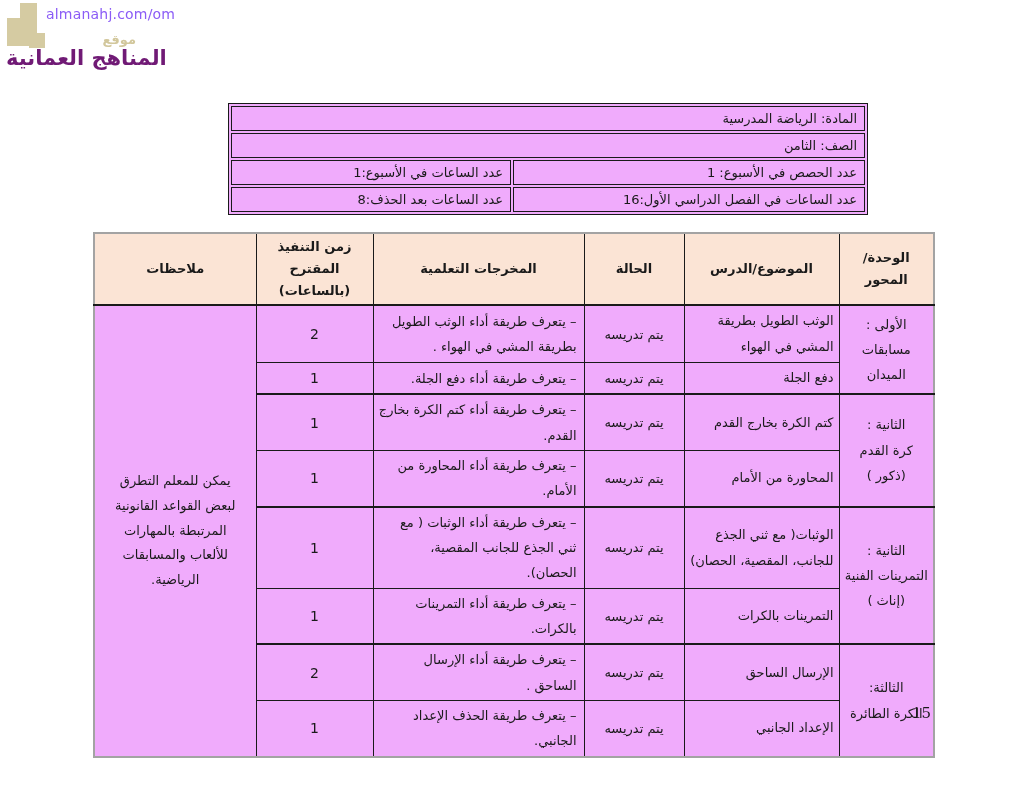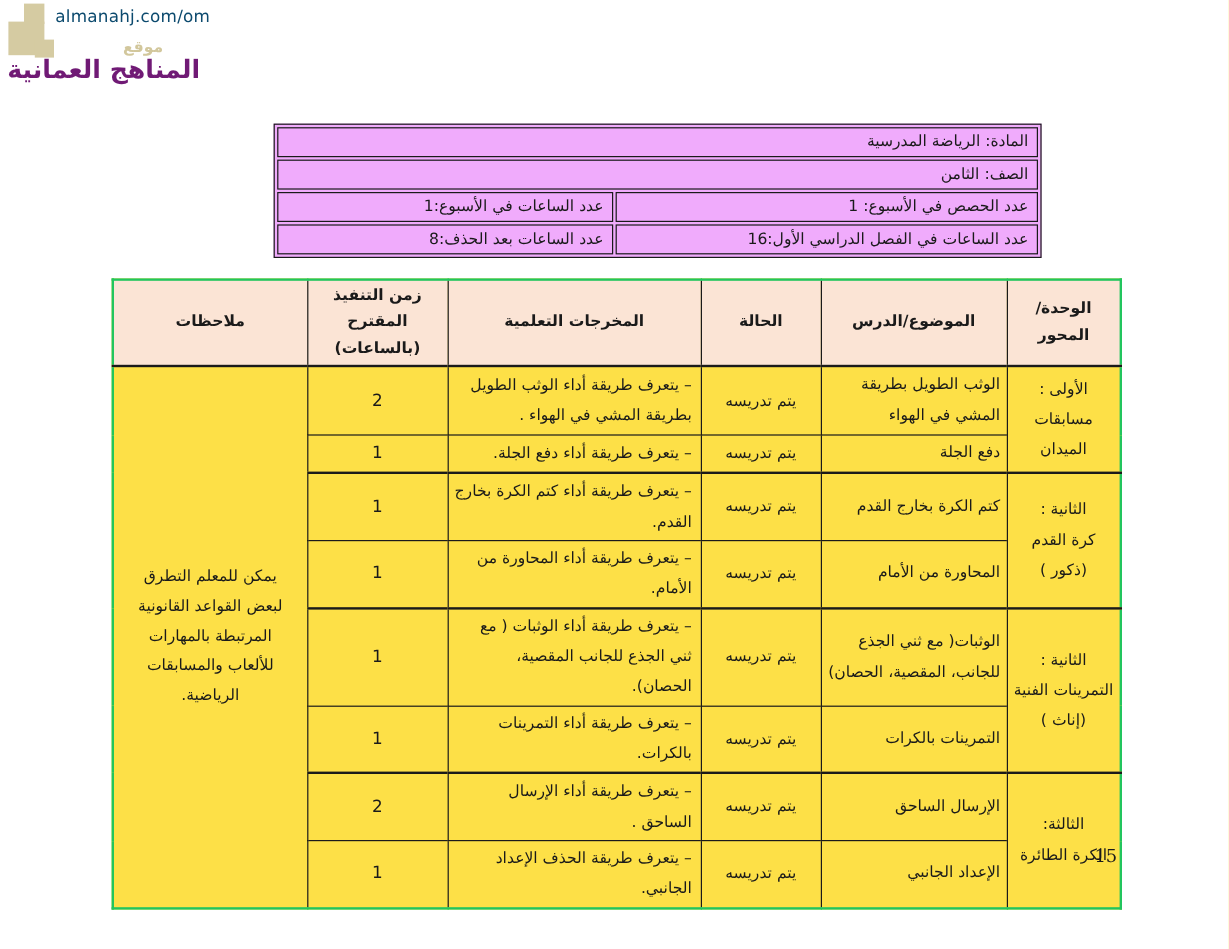--- a/index.html
+++ b/index.html
@@ -13,21 +13,21 @@
   }
 
   
   .logo { position: absolute; left: 0; top: 0; width: 260px; height: 100px; }
   .logo .sq { position: absolute; background: #d5cba2; }
   .sq1 { left: 20px; top: 3px;  width: 17px; height: 17px; }
   .sq2 { left: 7px;  top: 18px; width: 30px; height: 28px; }
   .sq3 { left: 29px; top: 33px; width: 16px; height: 15px; }
   .logo-url {
     position: absolute; left: 46px; top: 6px;
-    font-size: 14px; color: #0c4a6e; letter-spacing: 0.2px;
+    font-size: 14px; color: #8b5cf6; letter-spacing: 0.2px;
   }
   .logo-ar-small {
     position: absolute; left: 76px; top: 32px; width: 60px;
     font-size: 13px; font-weight: bold; color: #d2c79c; text-align: right;
   }
   .logo-ar-big {
     position: absolute; left: 6px; top: 46px; width: 150px;
     font-size: 21px; font-weight: bold; color: #701a75; text-align: center;
     white-space: nowrap;
   }
@@ -48,23 +48,23 @@
     font-size: 13px;
     text-align: right;
     vertical-align: middle;
     white-space: nowrap; overflow: hidden;
   }
 
   
   .main-table {
     position: absolute; left: 93px; top: 232px;
     border-collapse: collapse;
-    border: 2px solid #22c55e;
+    border: 2px solid #a3a3a3;
     table-layout: fixed;
-    background: #fde047;
+    background: #f0abfc;
   }
   .main-table th, .main-table td {
     border: 1px solid #1a1a1a;
     font-size: 13px;
     vertical-align: middle;
     padding: 2px 5px;
   }
   .main-table thead th {
     background: var(--hdr-bg, #fbe4d5);
     font-weight: bold;

